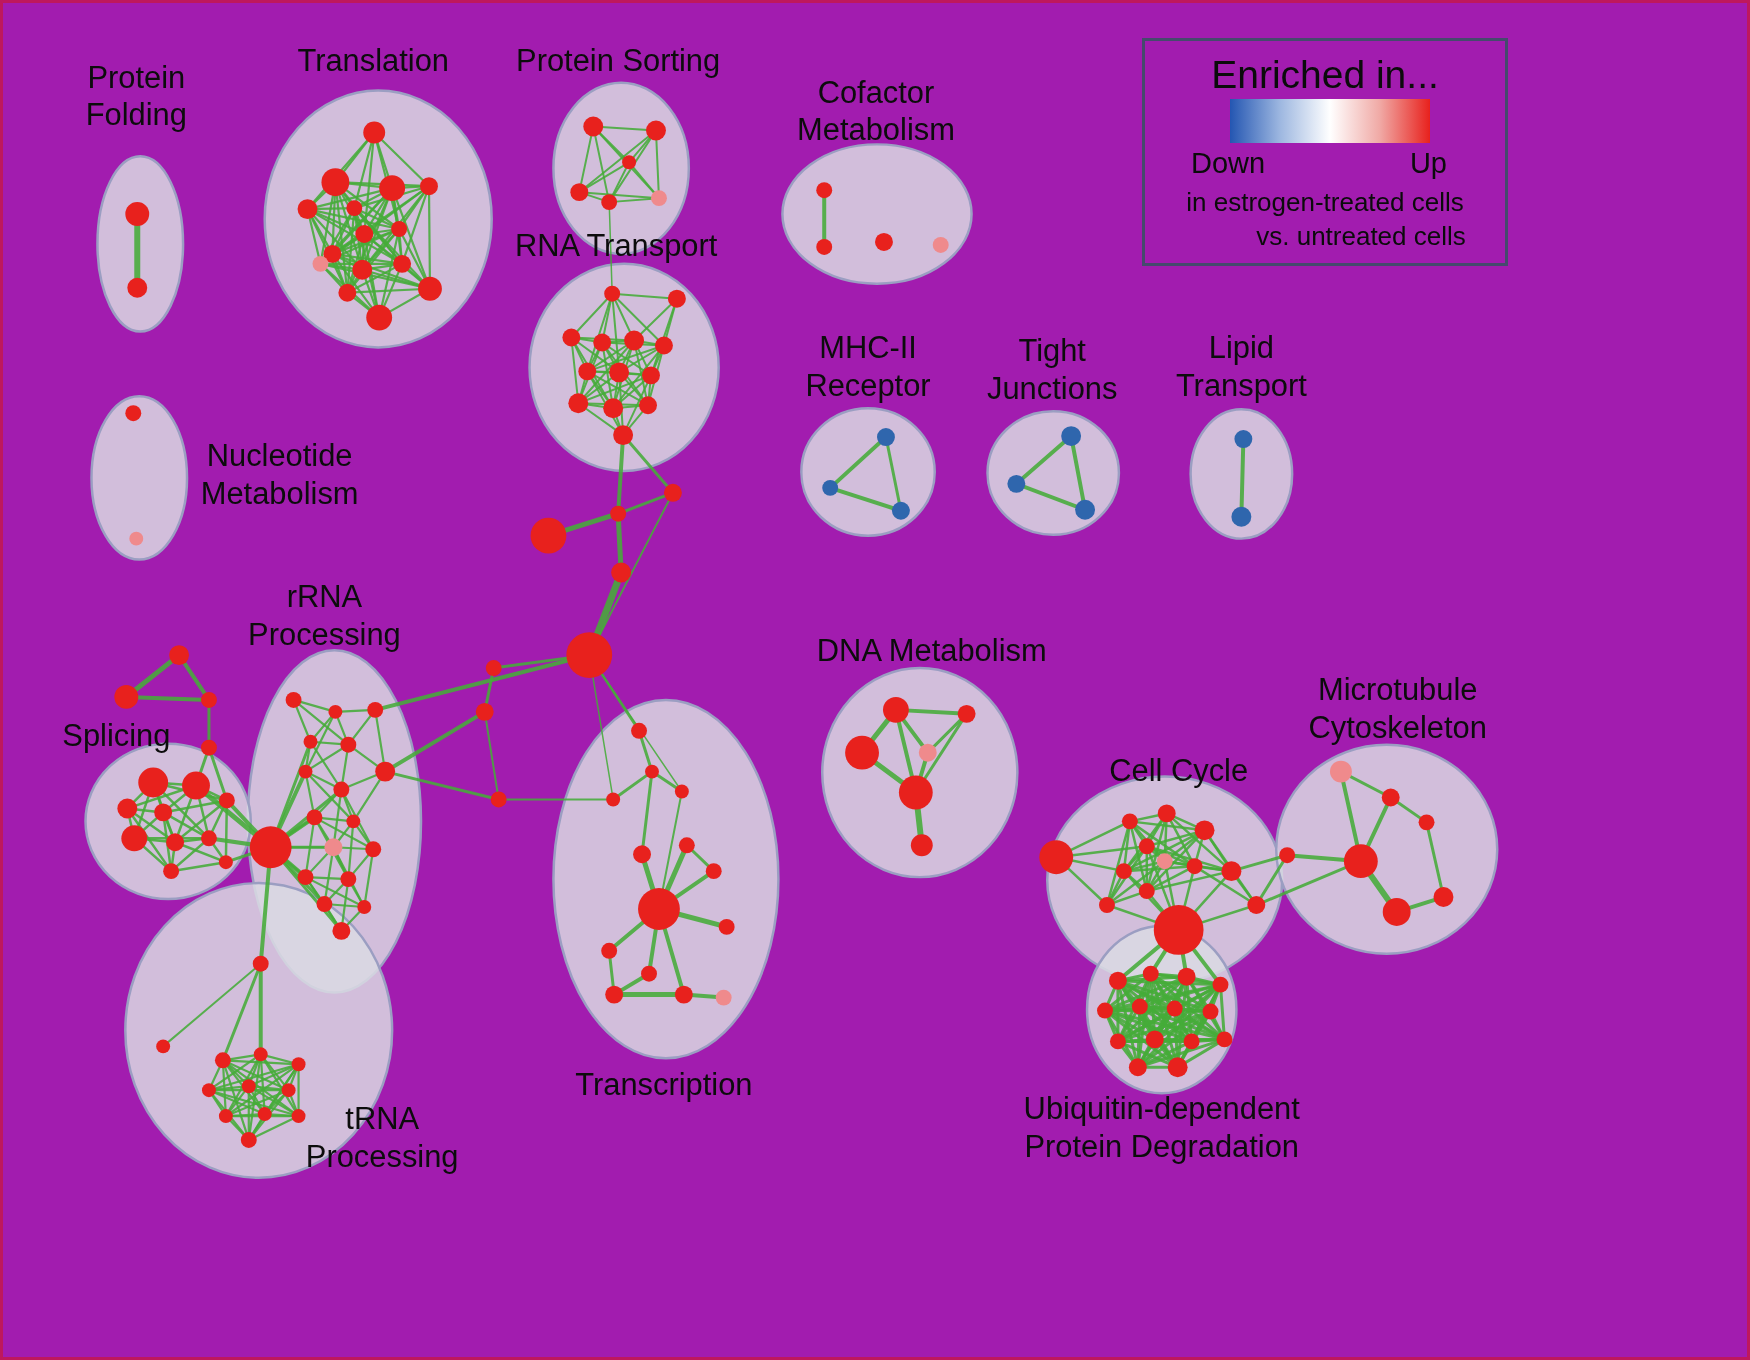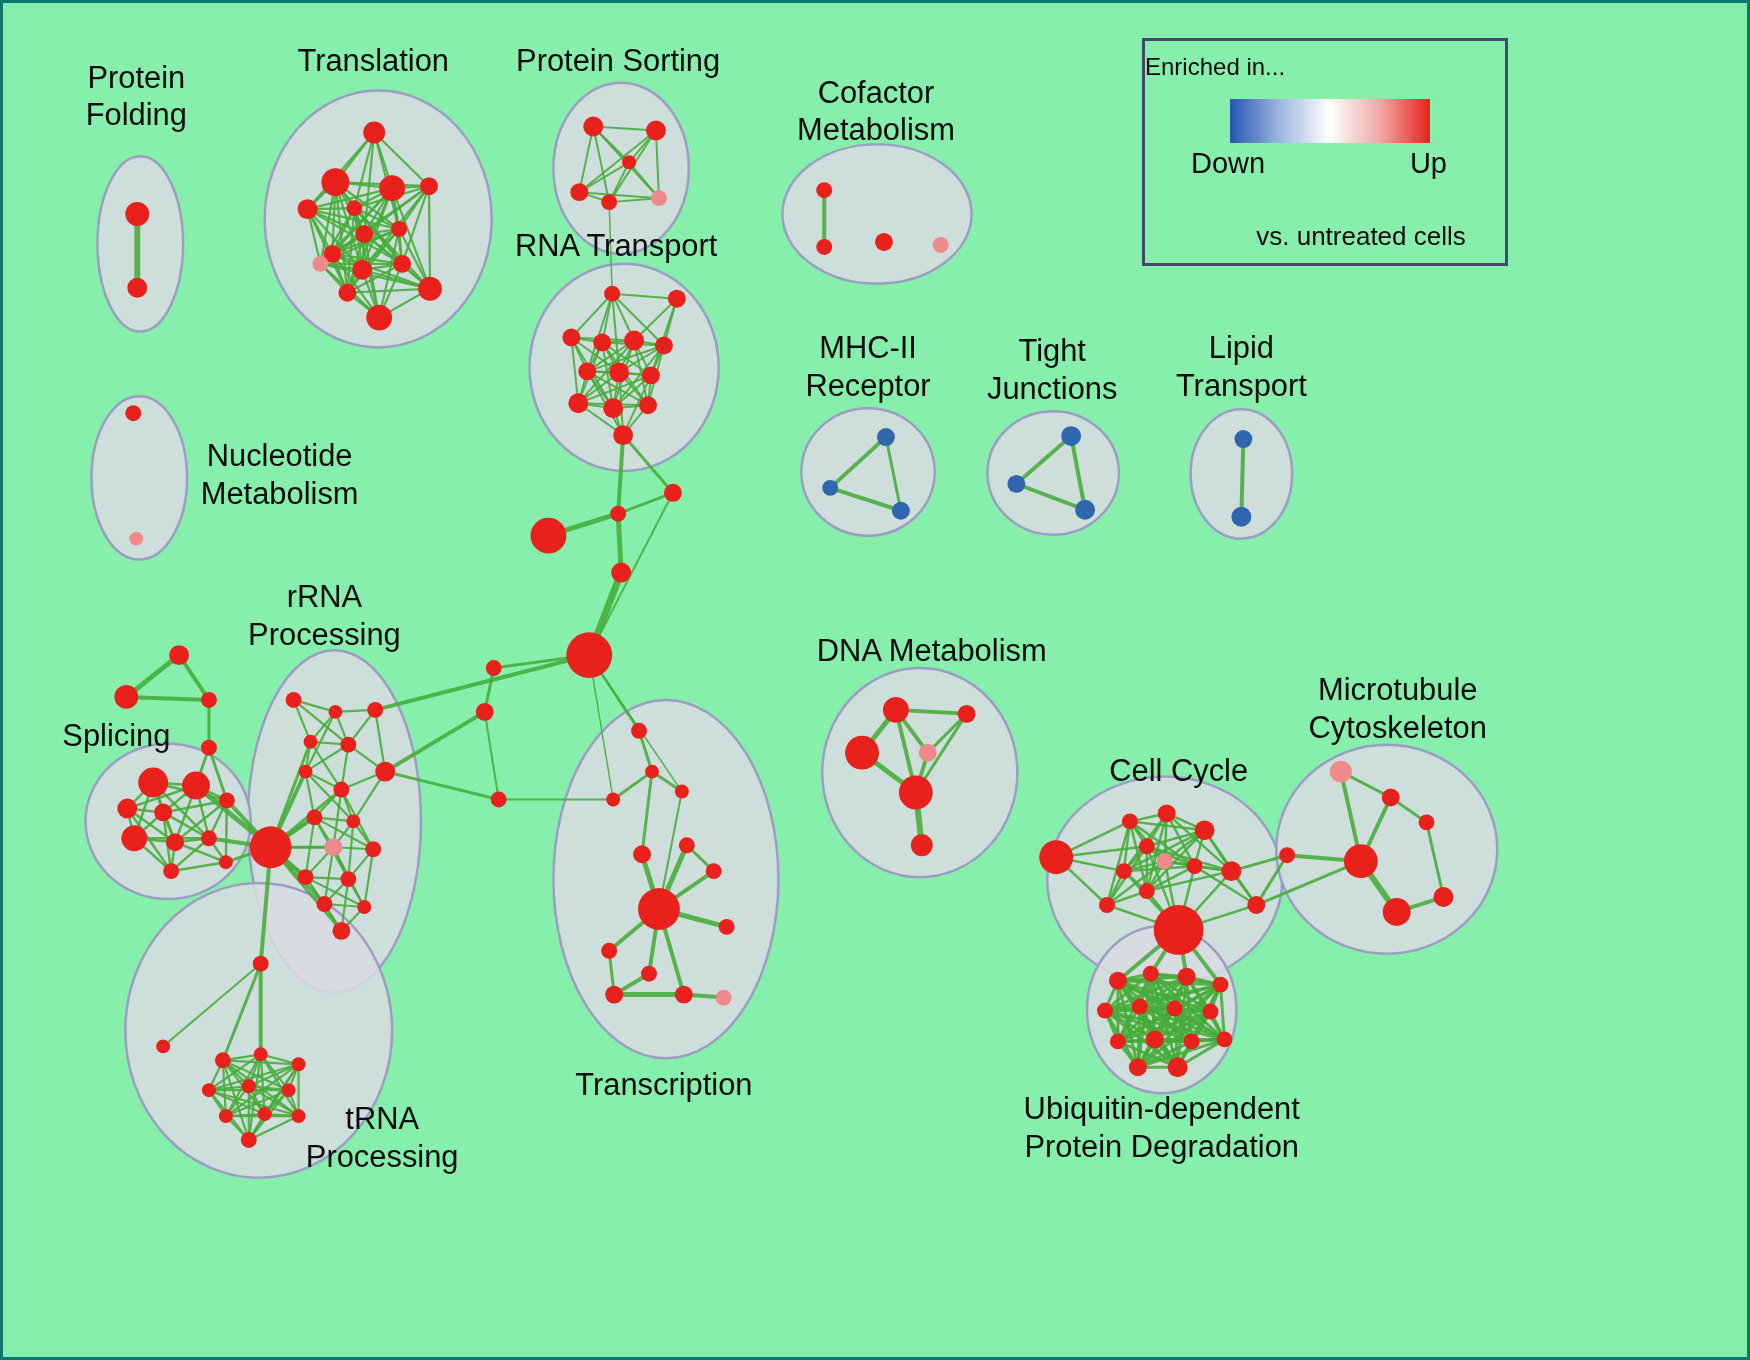--- a/index.html
+++ b/index.html
@@ -1,30 +1,30 @@
 <!DOCTYPE html>
 <html><head>
 <meta charset="utf-8">
 <style>
   html,body{margin:0;padding:0;background:#aeb0cc;}
   #canvas{
     position:relative;
     width:1750px;height:1360px;
-    background:#86efac;
-    border:3px solid #0f766e;
+    background:#a21caf;
+    border:3px solid #be185d;
     box-sizing:border-box;
     overflow:hidden;
     font-family:"Liberation Sans", sans-serif;
   }
   #net{position:absolute;left:0;top:0;width:100%;height:100%;}
   .legend{
     position:absolute;left:1139px;top:35px;width:366px;height:228px;
     border:3px solid #454a6d;box-sizing:border-box;color:#0b0b0b;
   }
-  .legend-title{position:absolute;top:12px;left:0;width:100%;text-align:left;font-size:24px;}
+  .legend-title{position:absolute;top:12px;left:0;width:100%;text-align:center;font-size:39px;}
   .legend-bar{position:absolute;left:85px;top:58px;width:200px;height:44px;}
   .legend-down{position:absolute;left:46px;top:106px;font-size:29px;}
   .legend-up{position:absolute;right:58px;top:106px;font-size:29px;text-align:right;}
   .legend-line1{position:absolute;top:146px;left:0;width:100%;text-align:center;font-size:26px;}
   .legend-line2{position:absolute;top:180px;left:0;width:100%;text-align:center;font-size:26px;padding-left:36px;}
 </style>
 </head>
 <body>
 
 <div id="canvas">
@@ -762,15 +762,16 @@
         <text x="1400" y="738" text-anchor="middle" font-size="31" fill="#0c0c0c" font-family="&quot;Liberation Sans&quot;, sans-serif">Cytoskeleton</text>
         <text x="1163" y="1121" text-anchor="middle" font-size="31" fill="#0c0c0c" font-family="&quot;Liberation Sans&quot;, sans-serif">Ubiquitin-dependent</text>
         <text x="1163" y="1159" text-anchor="middle" font-size="31" fill="#0c0c0c" font-family="&quot;Liberation Sans&quot;, sans-serif">Protein Degradation</text>
       </g>
     </svg>
   <div class="legend">
     <div class="legend-title">Enriched in...</div>
     <div class="legend-bar" style="background: linear-gradient(to right, rgb(36, 86, 178), rgb(157, 183, 224), rgb(255, 255, 255), rgb(240, 169, 165), rgb(232, 33, 29));"></div>
     <div class="legend-down">Down</div>
     <div class="legend-up">Up</div>
+    <div class="legend-line1">in estrogen-treated cells</div>
     <div class="legend-line2">vs. untreated cells</div>
   </div>
 </div>
 
 </body></html>

